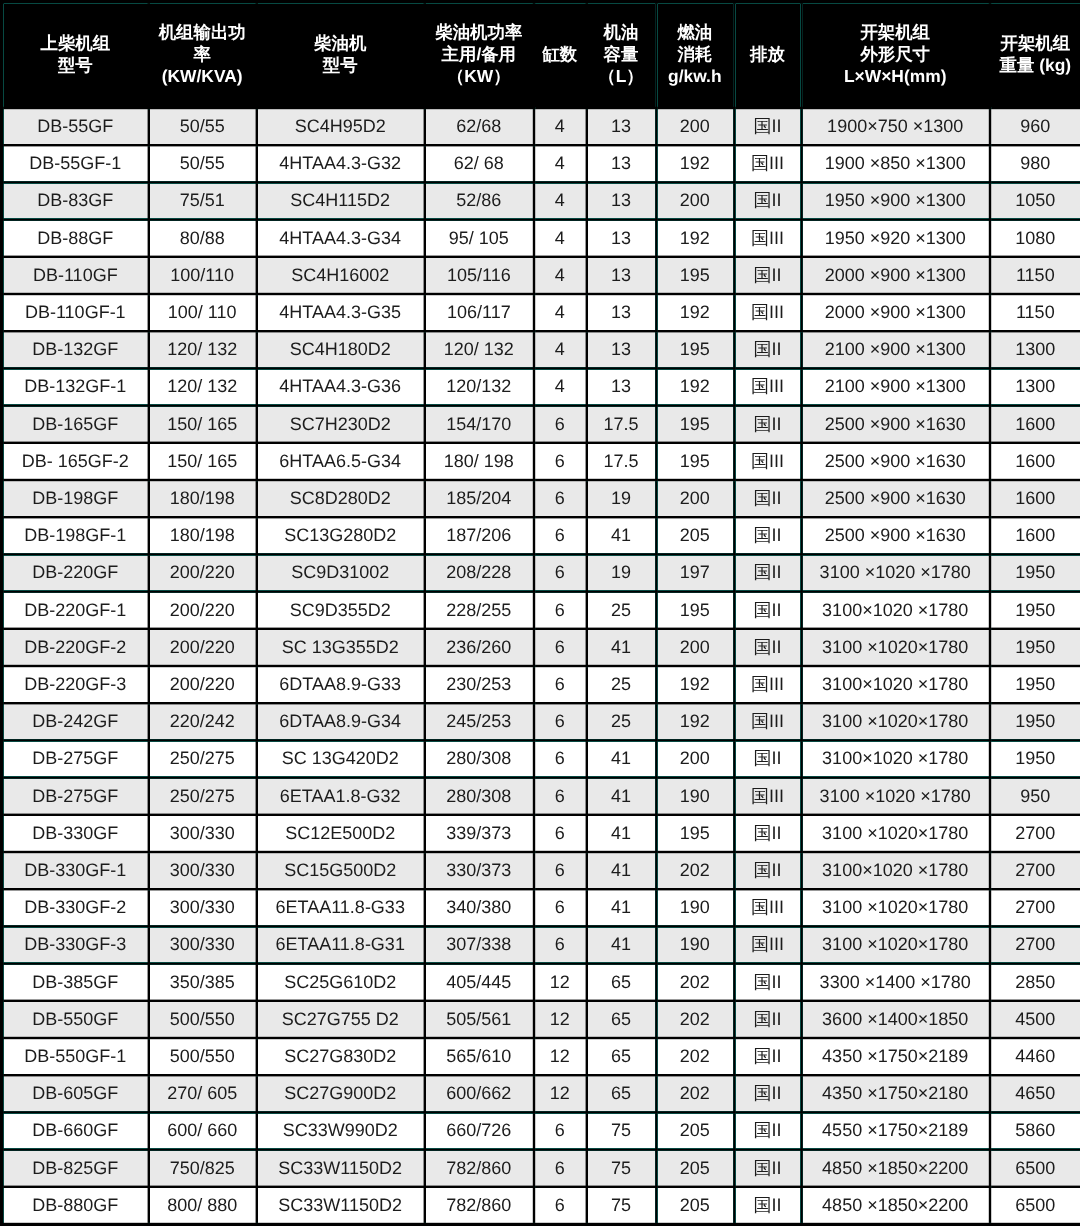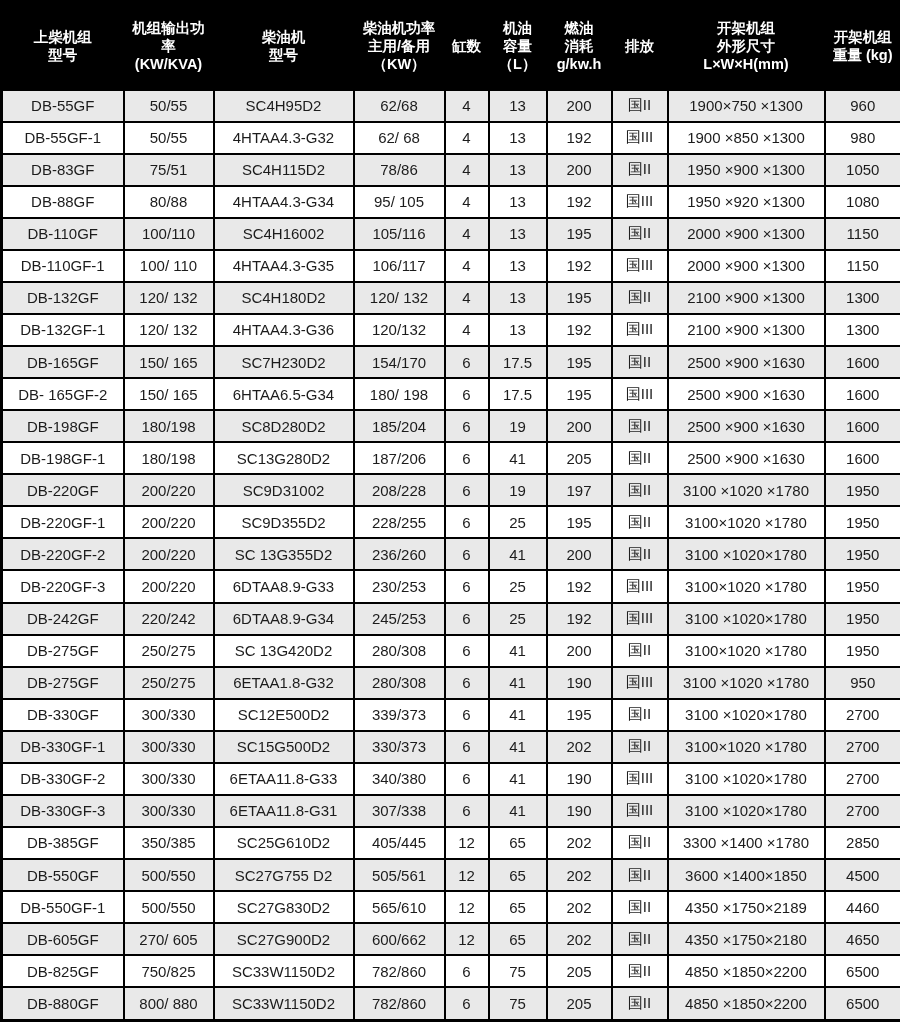--- a/index.html
+++ b/index.html
@@ -116,21 +116,21 @@
           <td>13</td>
           <td>192</td>
           <td>国III</td>
           <td>1900 ×850 ×1300</td>
           <td>980</td>
         </tr>
         <tr>
           <td>DB-83GF</td>
           <td>75/51</td>
           <td>SC4H115D2</td>
-          <td>78/86</td>
+          <td>52/86</td>
           <td>4</td>
           <td>13</td>
           <td>200</td>
           <td>国II</td>
           <td>1950 ×900 ×1300</td>
           <td>1050</td>
         </tr>
         <tr>
           <td>DB-88GF</td>
           <td>80/88</td>
@@ -413,20 +413,32 @@
           <td>SC27G900D2</td>
           <td>600/662</td>
           <td>12</td>
           <td>65</td>
           <td>202</td>
           <td>国II</td>
           <td>4350 ×1750×2180</td>
           <td>4650</td>
         </tr>
         <tr>
+          <td>DB-660GF</td>
+          <td>600/ 660</td>
+          <td>SC33W990D2</td>
+          <td>660/726</td>
+          <td>6</td>
+          <td>75</td>
+          <td>205</td>
+          <td>国II</td>
+          <td>4550 ×1750×2189</td>
+          <td>5860</td>
+        </tr>
+        <tr>
           <td>DB-825GF</td>
           <td>750/825</td>
           <td>SC33W1150D2</td>
           <td>782/860</td>
           <td>6</td>
           <td>75</td>
           <td>205</td>
           <td>国II</td>
           <td>4850 ×1850×2200</td>
           <td>6500</td>

